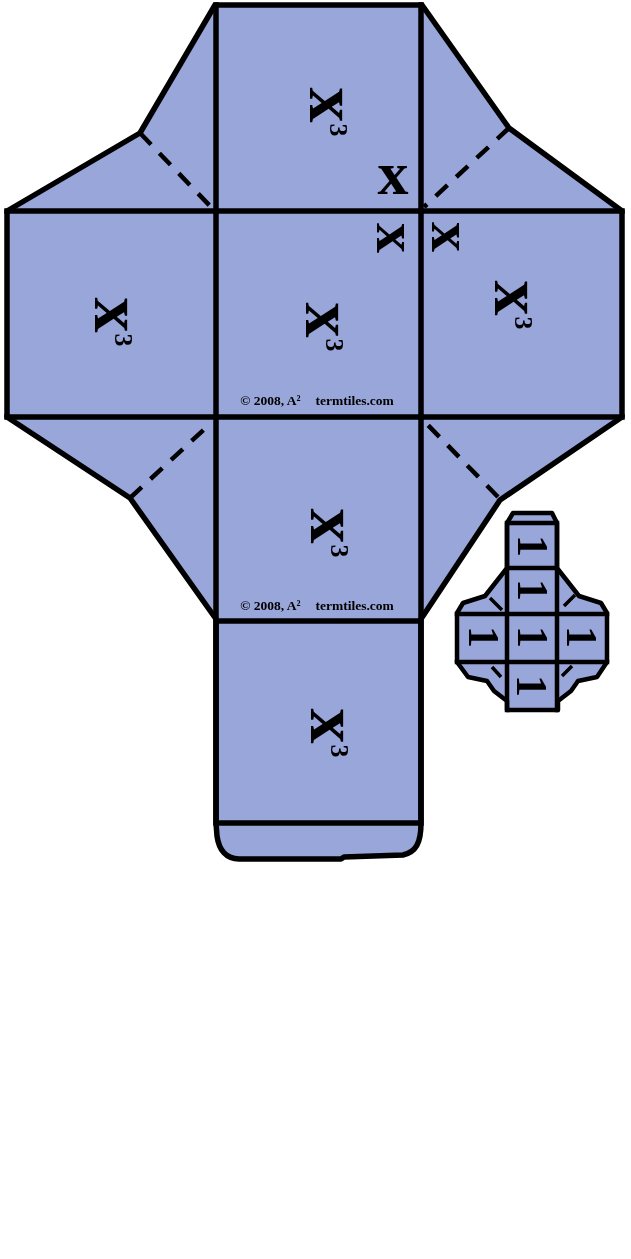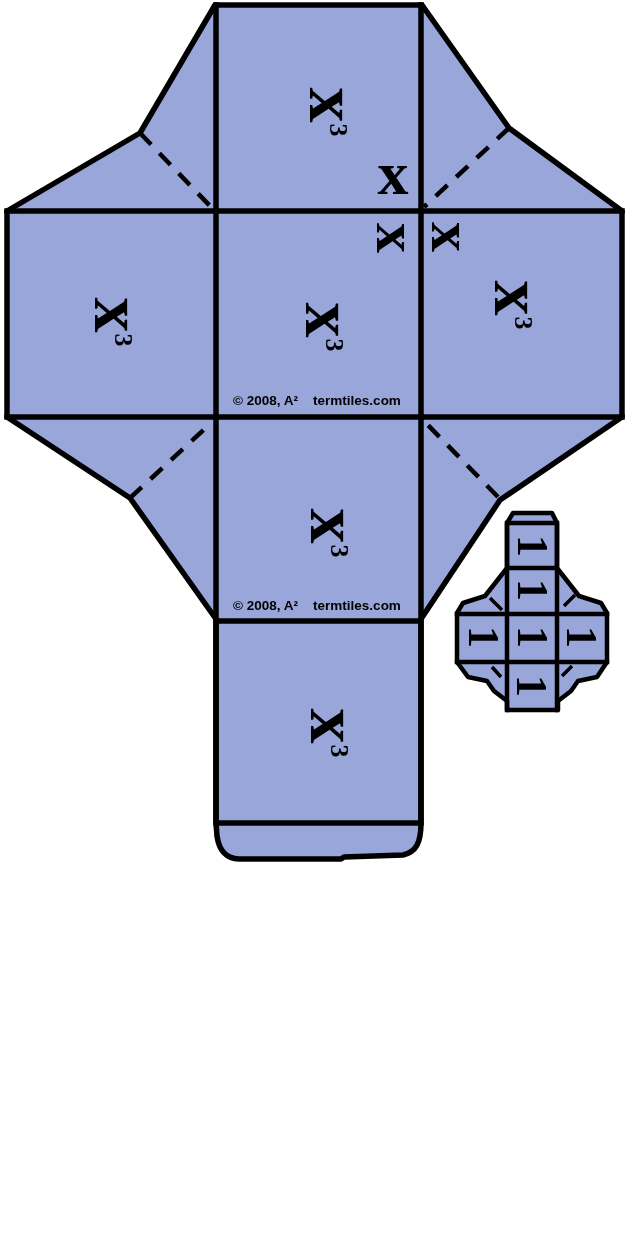--- a/index.html
+++ b/index.html
@@ -28,21 +28,21 @@
     font-weight:bold;font-size:62px;
     transform:translate(-50%,-54%);
   }
   
   .one{
     font-weight:bold;font-size:44px;
     transform:translate(-50%,-50%) rotate(90deg);
   }
   
   .copy{
-    font-family:Liberation Sans, sans-serif;
+    font-family:Liberation Serif, serif;
     font-weight:bold;font-size:13.5px;
     transform:translate(-50%,-50%);
     letter-spacing:0px;
   }
   .copy .site{margin-left:15px;}
 </style>
 </head>
 <body>
 
 <div class="stage">

